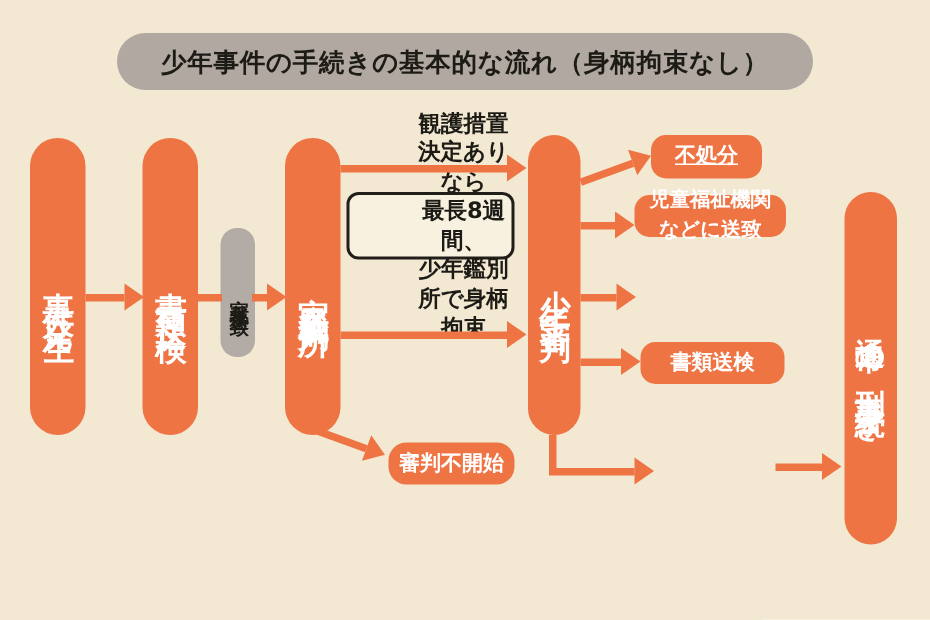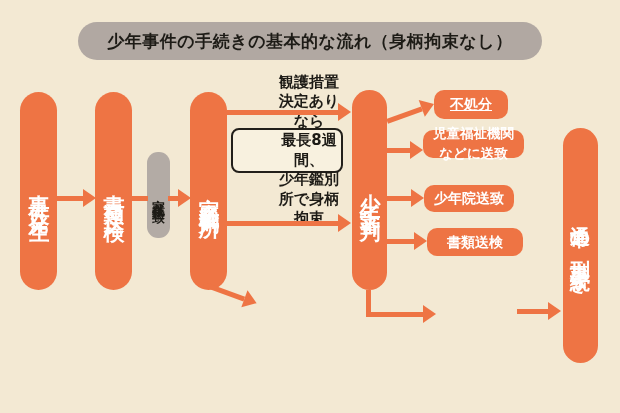--- a/index.html
+++ b/index.html
@@ -116,22 +116,22 @@
     <span class="pill-label ls4">通常の刑事手続き</span>
   </div>
 
   <div class="note n-custody">観護措置決定ありなら
 最長8週間、
 少年鑑別所で身柄拘束</div>
 
   <div class="outcome o-no-disposition">不処分</div>
   <div class="outcome o-child-welfare">児童福祉機関
 などに送致</div>
-  <div class="outcome o-training">少年院送致</div>
   <div class="outcome o-probation">書類送検</div>
+  <div class="outcome o-no-hearing">審判不開始</div>
 
   <div class="arr a1">
       <div class="shaft"></div>
       <div class="head"></div>
     </div>
   <div class="arr a2">
       <div class="shaft"></div>
     </div>
   <div class="arr a3">
       <div class="shaft"></div>

